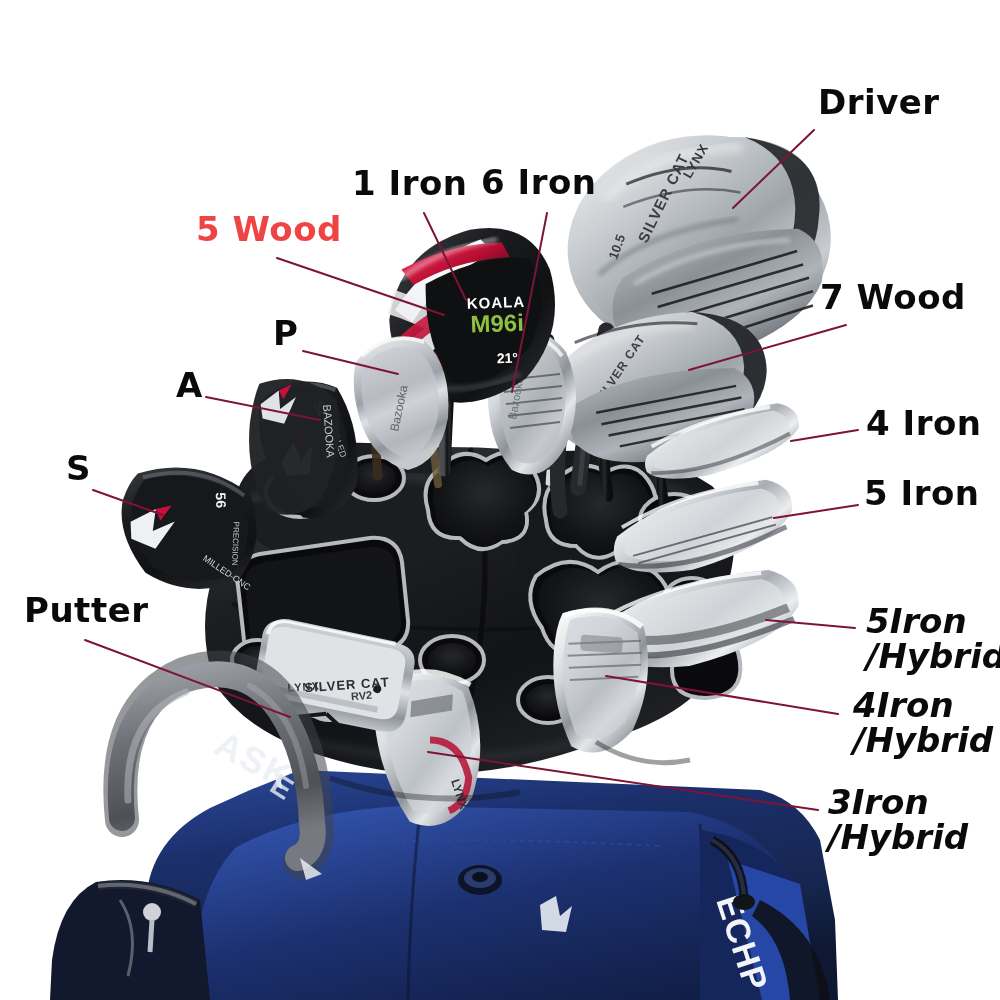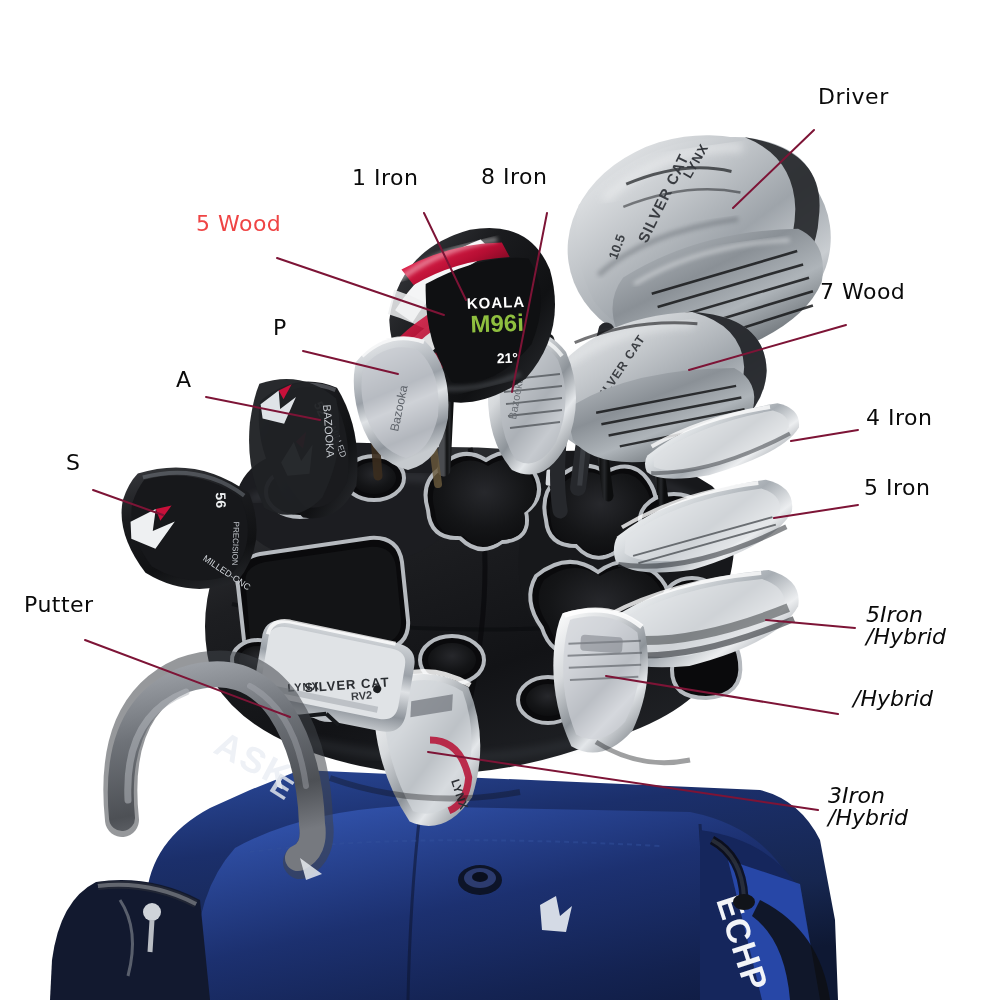--- a/index.html
+++ b/index.html
@@ -16,25 +16,25 @@
   
   #photo{position:absolute;left:0;top:0;width:1000px;height:1000px;}
 
   
   #leaders{position:absolute;left:0;top:0;width:1000px;height:1000px;pointer-events:none;}
 
   .label{
     position:absolute;
     font-family:"DejaVu Sans", sans-serif;
     color:#0a0a0a;
-    font-size:22px;
+    font-size:34px;
     line-height:0.96;
     white-space:pre;
     letter-spacing:0.5px;
-    font-weight:400;
+    font-weight:700;
     -webkit-font-smoothing:antialiased;
   }
   .label.two-line{line-height:1.02;}
   .label.slant{font-style:italic;letter-spacing:0px;}
 </style>
 </head>
 <body>
 
 <div id="stage">
 
@@ -544,27 +544,27 @@
         <line x1="85" y1="640" x2="290" y2="717" stroke="#7d1436" stroke-width="2"></line>
         <line x1="855" y1="628" x2="766" y2="620" stroke="#7d1436" stroke-width="2"></line>
         <line x1="838" y1="714" x2="606" y2="676" stroke="#7d1436" stroke-width="2"></line>
         <line x1="818" y1="810" x2="428" y2="752" stroke="#7d1436" stroke-width="2"></line>
       </g>
   </svg>
 
   <div id="label-layer">
       <div class="label" style="left: 818px; top: 86px; color: rgb(10, 10, 10);"><div>Driver</div></div>
       <div class="label" style="left: 352px; top: 167px; color: rgb(10, 10, 10);"><div>1 Iron</div></div>
-      <div class="label" style="left: 481px; top: 166px; color: rgb(10, 10, 10);"><div>8 Iron</div></div>
+      <div class="label" style="left: 481px; top: 166px; color: rgb(10, 10, 10);"><div>6 Iron</div></div>
       <div class="label" style="left: 196px; top: 213px; color: #ef4444;"><div>5 Wood</div></div>
       <div class="label" style="left: 820px; top: 281px; color: rgb(10, 10, 10);"><div>7 Wood</div></div>
       <div class="label" style="left: 273px; top: 317px; color: rgb(10, 10, 10);"><div>P</div></div>
       <div class="label" style="left: 176px; top: 369px; color: rgb(10, 10, 10);"><div>A</div></div>
       <div class="label" style="left: 866px; top: 407px; color: rgb(10, 10, 10);"><div>4 Iron</div></div>
       <div class="label" style="left: 66px; top: 452px; color: rgb(10, 10, 10);"><div>S</div></div>
       <div class="label" style="left: 864px; top: 477px; color: rgb(10, 10, 10);"><div>5 Iron</div></div>
       <div class="label" style="left: 24px; top: 594px; color: rgb(10, 10, 10);"><div>Putter</div></div>
       <div class="label two-line slant" style="left: 866px; top: 604px; color: rgb(10, 10, 10);"><div>5Iron</div><div>/Hybrid</div></div>
-      <div class="label two-line slant" style="left: 853px; top: 688px; color: rgb(10, 10, 10);"><div>/Hybrid</div></div>
+      <div class="label two-line slant" style="left: 853px; top: 688px; color: rgb(10, 10, 10);"><div>4Iron</div><div>/Hybrid</div></div>
       <div class="label two-line slant" style="left: 828px; top: 785px; color: rgb(10, 10, 10);"><div>3Iron</div><div>/Hybrid</div></div>
     </div>
 
 </div>
 
 </body></html>

